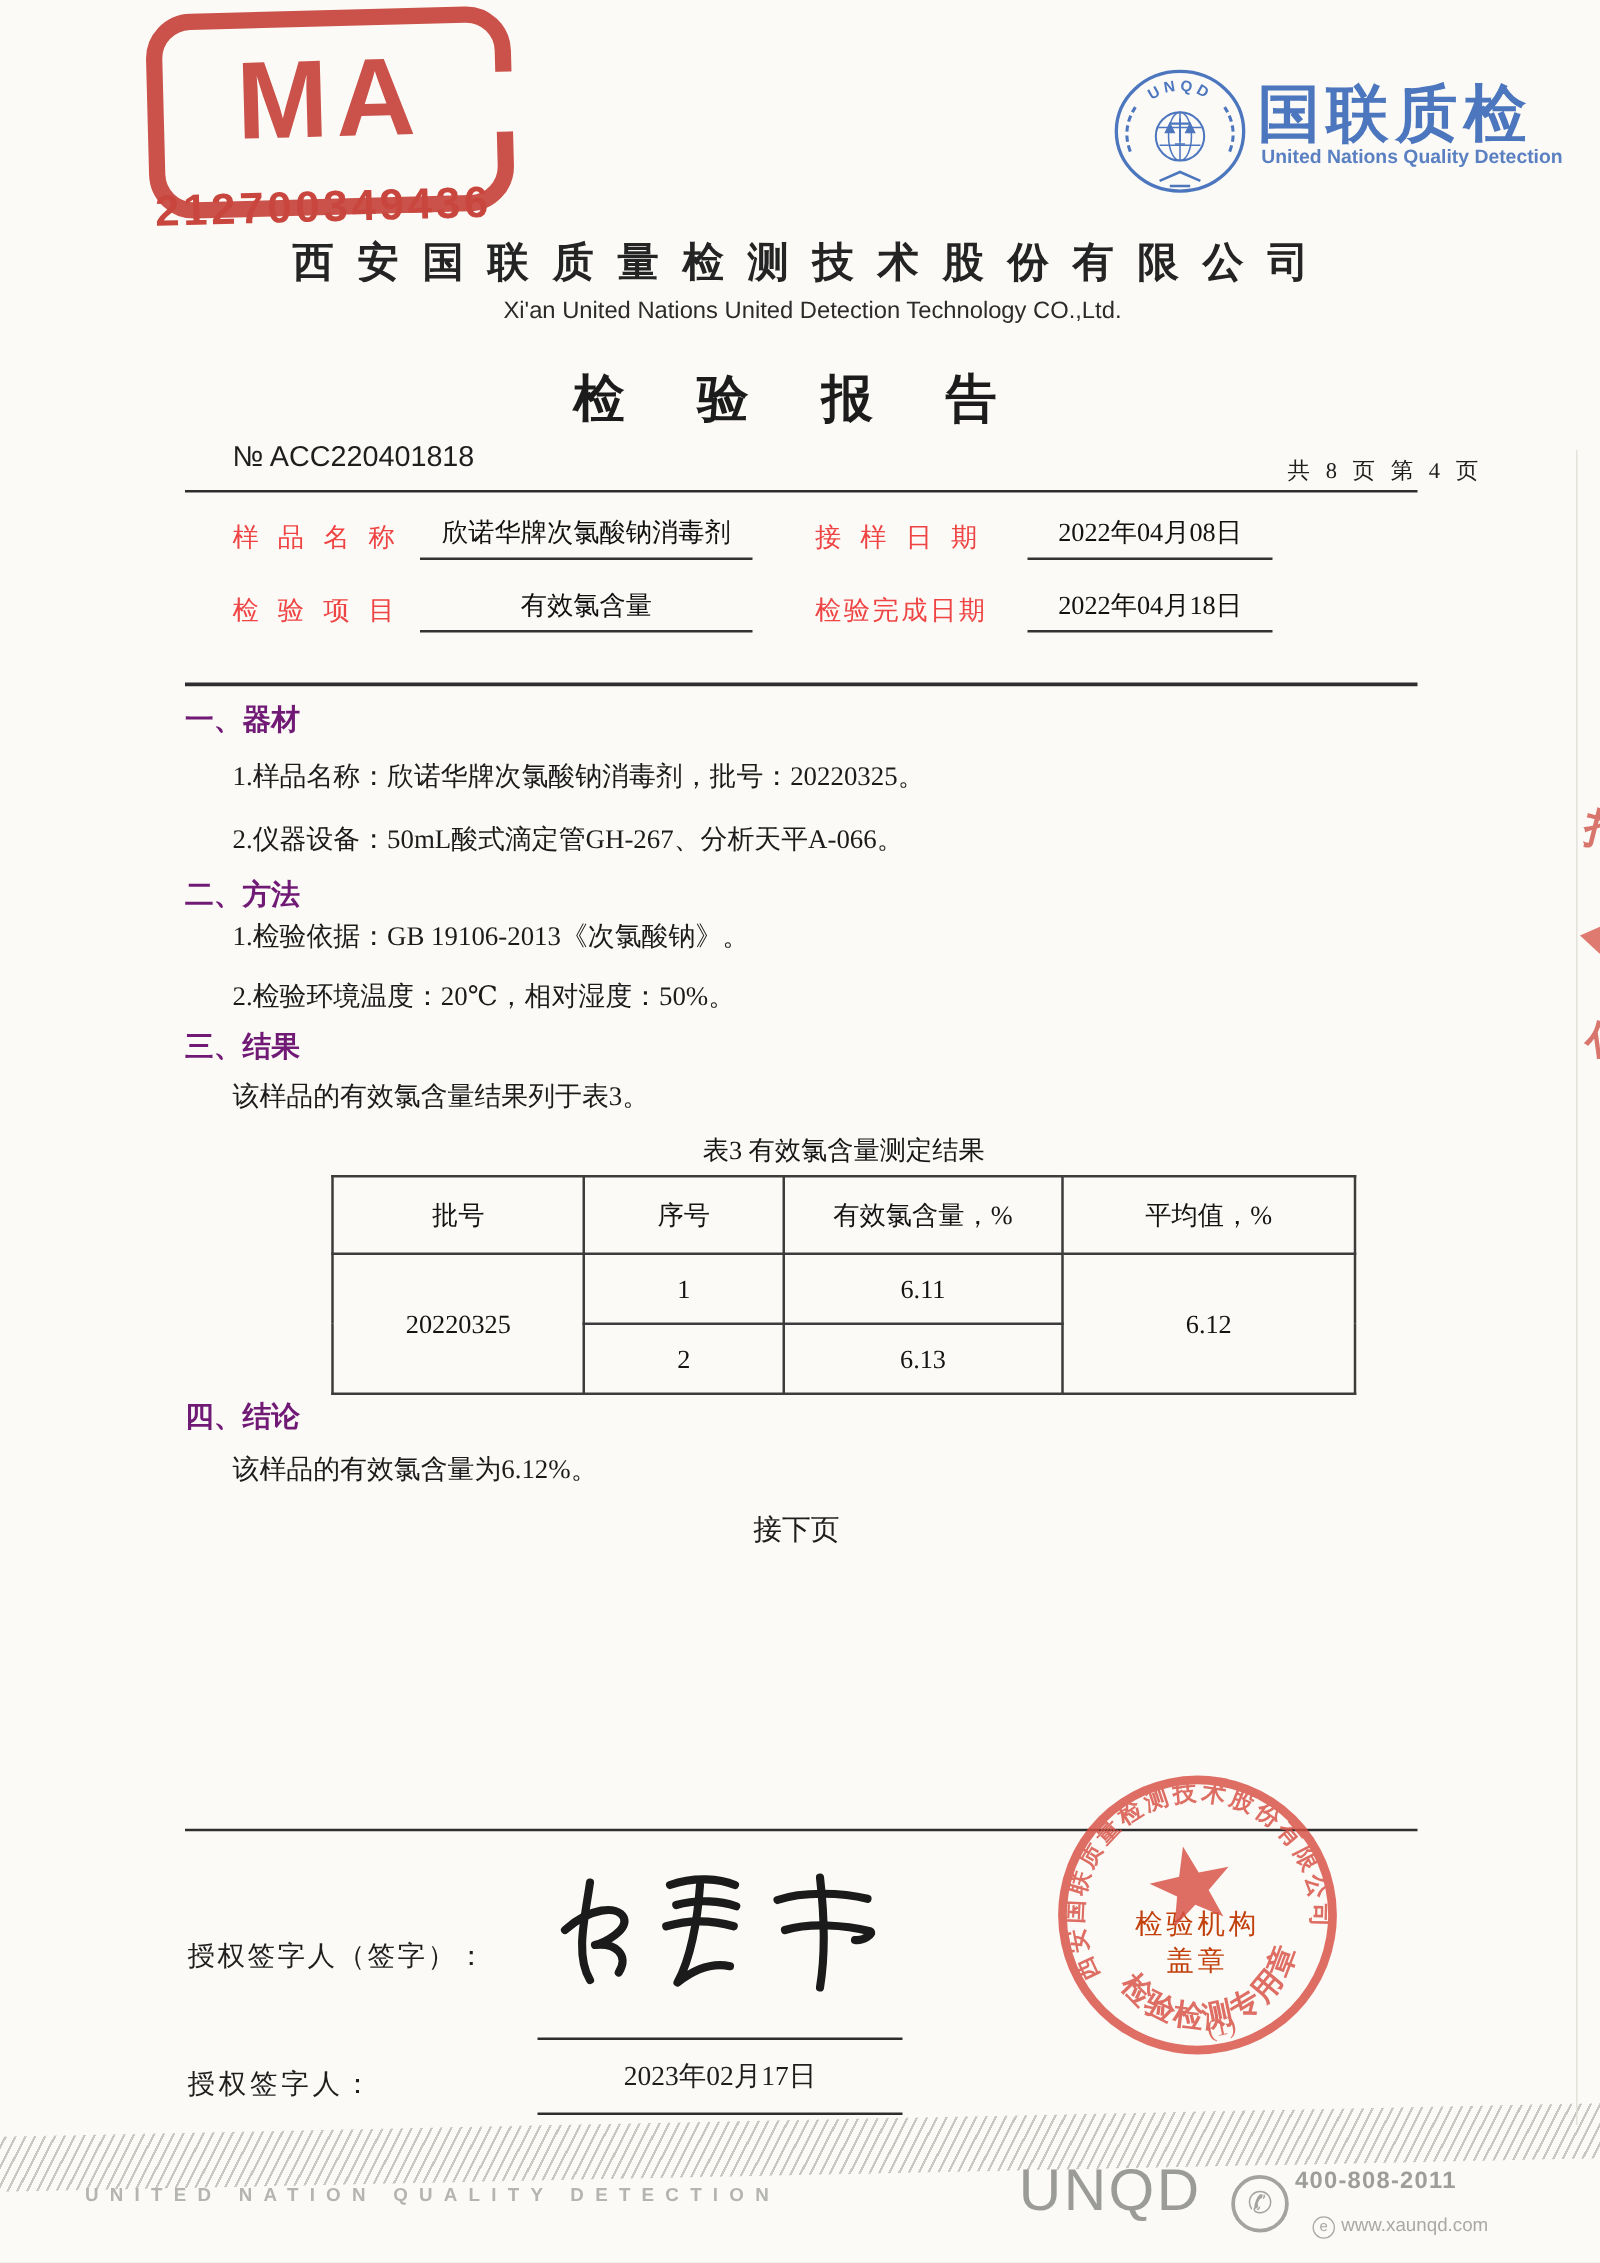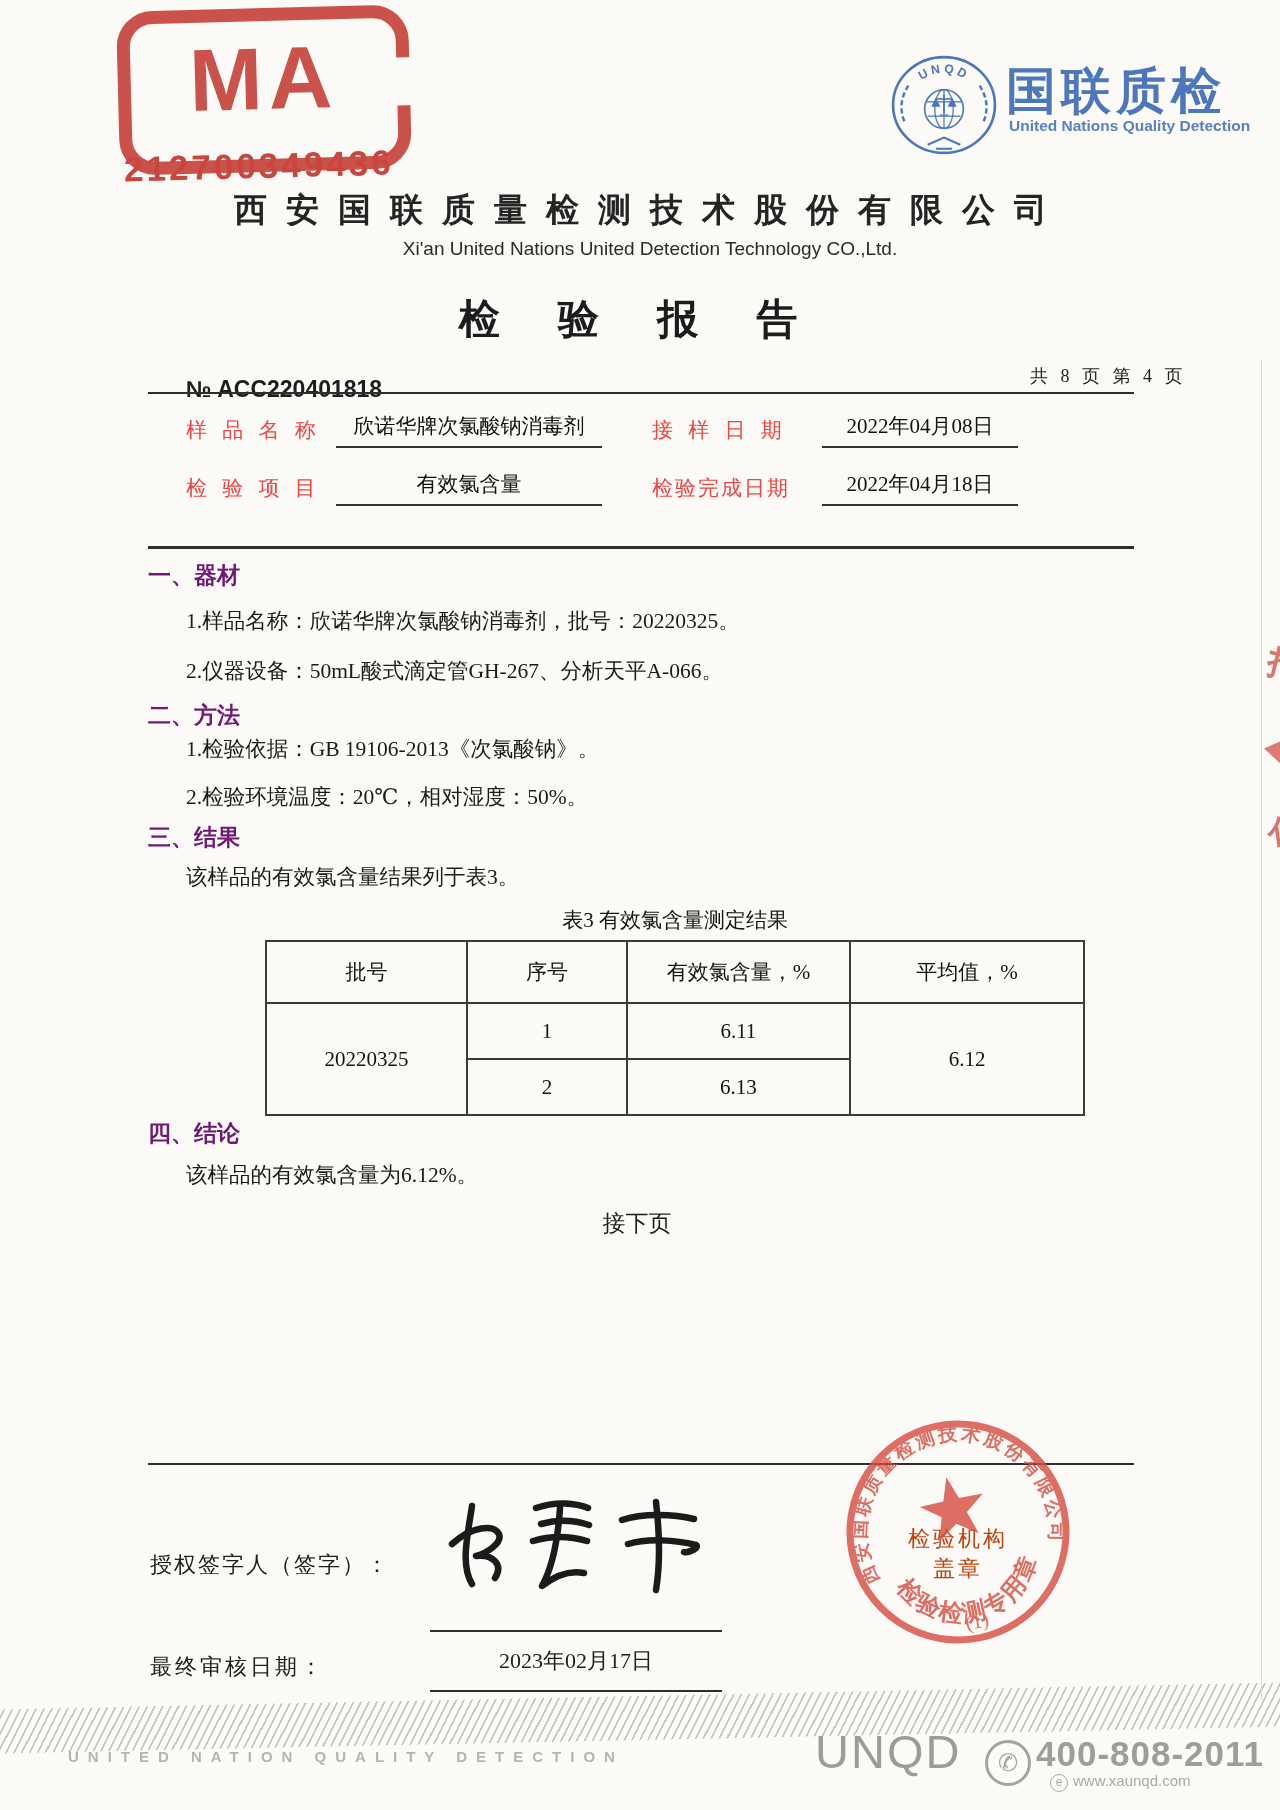--- a/index.html
+++ b/index.html
@@ -24,21 +24,21 @@
   .emblem{left:890px;top:54px;width:108px;height:102px;}
   .brand-cn{left:1006px;top:58px;font-size:50px;font-weight:700;color:#4c76bd;letter-spacing:5px;}
   .brand-en{left:1009px;top:117px;font-size:15.5px;font-weight:700;color:#5a80c2;}
 
   
   .company-cn{left:160px;top:188px;width:980px;text-align:center;font-size:33px;
     font-weight:700;letter-spacing:19px;color:#242424;}
   .company-en{left:160px;top:238px;width:980px;text-align:center;font-size:19px;color:#2b2b2b;}
   .report-title{left:150px;top:292px;width:980px;text-align:center;font-size:41px;
     font-weight:800;letter-spacing:24px;color:#1c1c1c;}
-  .report-no{left:186px;top:376px;font-size:23px;font-weight:700;}
+  .report-no{left:186px;top:352px;font-size:23px;font-weight:400;}
   .page-count{left:1030px;top:364px;font-size:18px;letter-spacing:4px;}
 
   .hline{border-top:2px solid #2e2e2e;height:0;}
   .l1{left:148px;top:392px;width:986px;}
   .l2{left:148px;top:546px;width:986px;border-top-width:3px;}
   .l3{left:148px;top:1463px;width:986px;}
 
   
   .info-label{font-size:21px;letter-spacing:5px;color:#ef4444;}
   .info-value{font-size:21px;text-align:center;border-bottom:2px solid #333;padding-bottom:6px;color:#111;}
@@ -78,21 +78,21 @@
   .seal-label{left:0;width:100%;text-align:center;color:#c2410c;font-size:22px;letter-spacing:3px;}
   .sl1{top:106px;} .sl2{top:136px;}
 
   
   .hatch{left:-12px;top:1696px;width:1304px;height:44px;transform:rotate(-1.2deg);
     background:repeating-linear-gradient(118deg,rgba(150,150,145,.5) 0 1.8px,rgba(0,0,0,0) 1.8px 7px);}
   .foot-left{left:68px;top:1748px;font-size:15px;letter-spacing:9px;color:#b4b4b0;font-weight:700;}
   .foot-brand{left:815px;top:1724px;font-size:47px;color:#9b9b97;letter-spacing:2px;}
   .phone-badge{left:985px;top:1740px;width:40px;height:40px;border:3px solid #a3a39f;border-radius:50%;
     color:#a3a39f;font-size:24px;line-height:40px;text-align:center;}
-  .foot-phone{left:1036px;top:1734px;font-size:35px;font-weight:700;color:#9d9d99;letter-spacing:1px;}
+  .foot-phone{left:1036px;top:1734px;font-size:19px;font-weight:700;color:#9d9d99;letter-spacing:1px;}
   .foot-web{left:1036px;top:1772px;font-size:15px;color:#a9a9a5;padding-left:14px;}
   .web-icon{display:inline-block;width:16px;height:16px;border:1.5px solid #a9a9a5;border-radius:50%;
     text-align:center;line-height:15px;font-size:12px;margin-right:5px;}
 
   
   .edge-line{left:1261px;top:360px;width:1px;height:1340px;background:#dddbd4;}
   .edge-frag{right:0;top:642px;width:20px;height:225px;overflow:hidden;}
   .frag{position:absolute;color:#d0544a;opacity:.8;font-weight:700;}
   .f1{left:6px;top:0;font-size:34px;transform:rotate(14deg);}
   .f2{left:4px;top:96px;width:24px;height:26px;background:#d85a50;clip-path:polygon(0 40%,100% 0,70% 100%);}
@@ -218,21 +218,21 @@
       <path d="M98,22 C118,15 138,17 150,22"></path>
       <path d="M103,38 C121,33 139,35 151,39"></path>
       <path d="M95,55 C115,49 135,51 149,55"></path>
       <path d="M122,22 C120,52 114,82 104,100 C118,89 132,84 146,87"></path>
       <path d="M184,34 C204,27 236,28 256,33"></path>
       <path d="M218,16 C221,42 223,74 218,104"></path>
       <path d="M190,58 C210,52 238,54 258,59 C262,61 252,67 246,66"></path>
     </g>
   </svg>
   <div class="abs hline sig-line"></div>
-  <div class="abs review-label">最终审核日期：</div>
+  <div class="abs review-label">授权签字人：</div>
   <div class="abs review-date">2023年02月17日</div>
   <div class="abs hline date-line"></div>
 
   <div class="abs hatch"></div>
   <div class="abs foot-left sans">UNITED NATION QUALITY DETECTION</div>
   <div class="abs foot-brand sans">UNQD</div>
   <div class="abs phone-badge sans">✆</div>
   <div class="abs foot-phone sans">400-808-2011</div>
   <div class="abs foot-web sans"><span class="web-icon">e</span><span>www.xaunqd.com</span></div>
 

